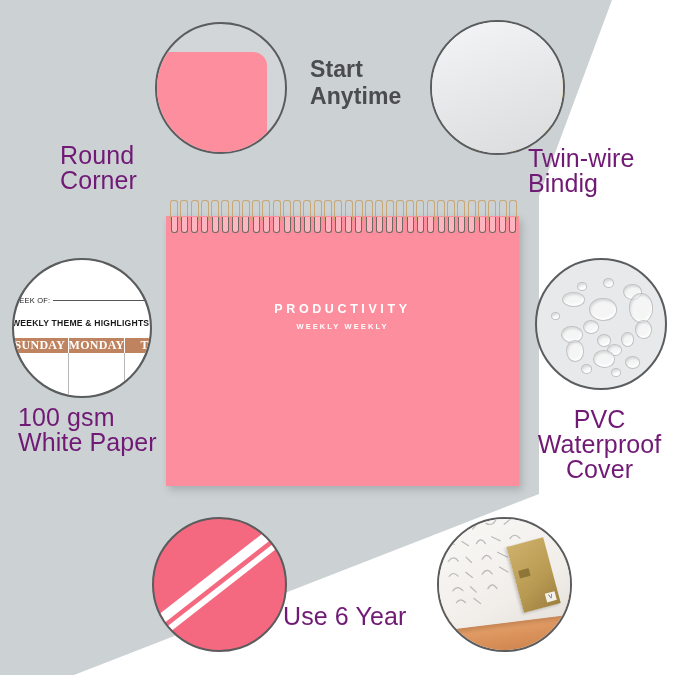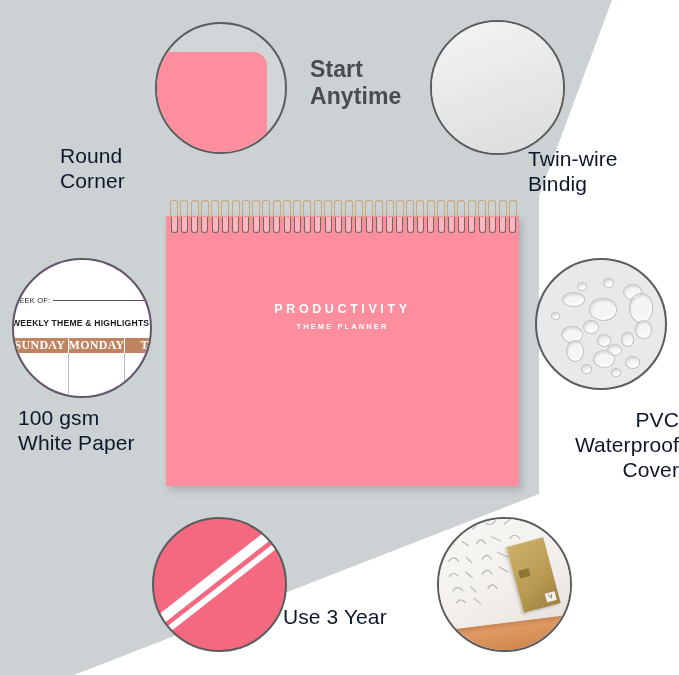--- a/index.html
+++ b/index.html
@@ -30,54 +30,54 @@
     position: absolute;
     border-radius: 50%;
     border: 2px solid #5a5c5e;
     overflow: hidden;
     box-sizing: border-box;
     background: #f2f3f4;
   }
   
   .label {
     position: absolute;
-    color: #0f172a;
-    font-size: 21px;
+    color: #701a75;
+    font-size: 25px;
     line-height: 25px;
     letter-spacing: 0.1px;
     white-space: pre-line;
   }
   .label.bold {
     font-weight: bold;
     color: #4a4c4e;
     font-size: 23px;
     line-height: 27px;
   }
-  .label.center { text-align: right; }
+  .label.center { text-align: center; }
   .label.right  { text-align: right; }
 
   
   #c-round { left: 155px; top: 22px; width: 132px; height: 132px; background: #d2d6d8; }
   #c-round .swatch {
     position: absolute;
     left: -18px; top: 28px;
     width: 128px; height: 118px;
     background: #fd8e9d;
     border-top-right-radius: 14px;
   }
 
   
   #c-wire { left: 430px; top: 20px; width: 135px; height: 135px; background: #e9eaec; }
   #c-wire .sheetbg {
     position:absolute; inset:0;
     background: linear-gradient(160deg,#f4f5f6 0%, #e3e5e7 60%, #d9dbdd 100%);
   }
 
   
-  #c-paper { left: 12px; top: 258px; width: 140px; height: 140px; background: #d946ef; }
+  #c-paper { left: 12px; top: 258px; width: 140px; height: 140px; background: #404040; }
   #c-paper .page {
     position: absolute;
     left: -14px; top: 0;
     width: 182px; height: 140px;
     background: #ffffff;
     font-size: 7.5px;
     color: #1a1a1a;
   }
   #c-paper .weekof {
     position: absolute; left: 12px; top: 36px;
@@ -331,21 +331,21 @@
   <div class="label center" id="lb-pvc">PVC
 Waterproof
 Cover</div>
 
   <div class="circle" id="c-year">
     <div class="stripes">
       <div class="stripe s1"></div>
       <div class="stripe s2"></div>
     </div>
   </div>
-  <div class="label" id="lb-year">Use 3 Year</div>
+  <div class="label" id="lb-year">Use 6 Year</div>
 
   <div class="circle" id="c-pocket">
     <div class="desk"></div>
     <div class="paper">
       <svg class="writing" viewBox="0 0 96 86">
         <g stroke="#8b8b8b" stroke-width="1.2" fill="none" stroke-linecap="round">
           <path d="M6 8 q5 -5 9 0 M20 6 q4 6 8 0 M34 9 l7 -6 M48 5 q6 4 10 -2 M66 8 l8 -5 M82 6 q5 3 9 -2"></path>
           <path d="M4 22 q5 -6 10 0 M22 20 l6 5 M36 24 q5 -7 9 1 M52 19 l8 5 M70 23 q5 -6 10 1"></path>
           <path d="M6 38 q6 -6 10 1 M24 36 l5 6 M40 40 q5 -7 9 1 M56 35 l9 6 M74 39 q4 -5 9 1"></path>
           <path d="M5 53 q5 -5 9 1 M22 51 l6 6 M38 55 q6 -7 10 1 M56 50 l8 6"></path>
@@ -357,21 +357,21 @@
         <div class="chip"></div>
         <div class="vmark">V</div>
       </div>
     </div>
   </div>
 
   <div id="planner">
     <div class="cover">
       <div class="brand">
         <div class="title">PRODUCTIVITY</div>
-        <div class="sub">THEME PLANNER</div>
+        <div class="sub">WEEKLY WEEKLY</div>
       </div>
     </div>
     <div class="coil">
         <div class="loop"></div>
         <div class="loop"></div>
         <div class="loop"></div>
         <div class="loop"></div>
         <div class="loop"></div>
         <div class="loop"></div>
         <div class="loop"></div>

